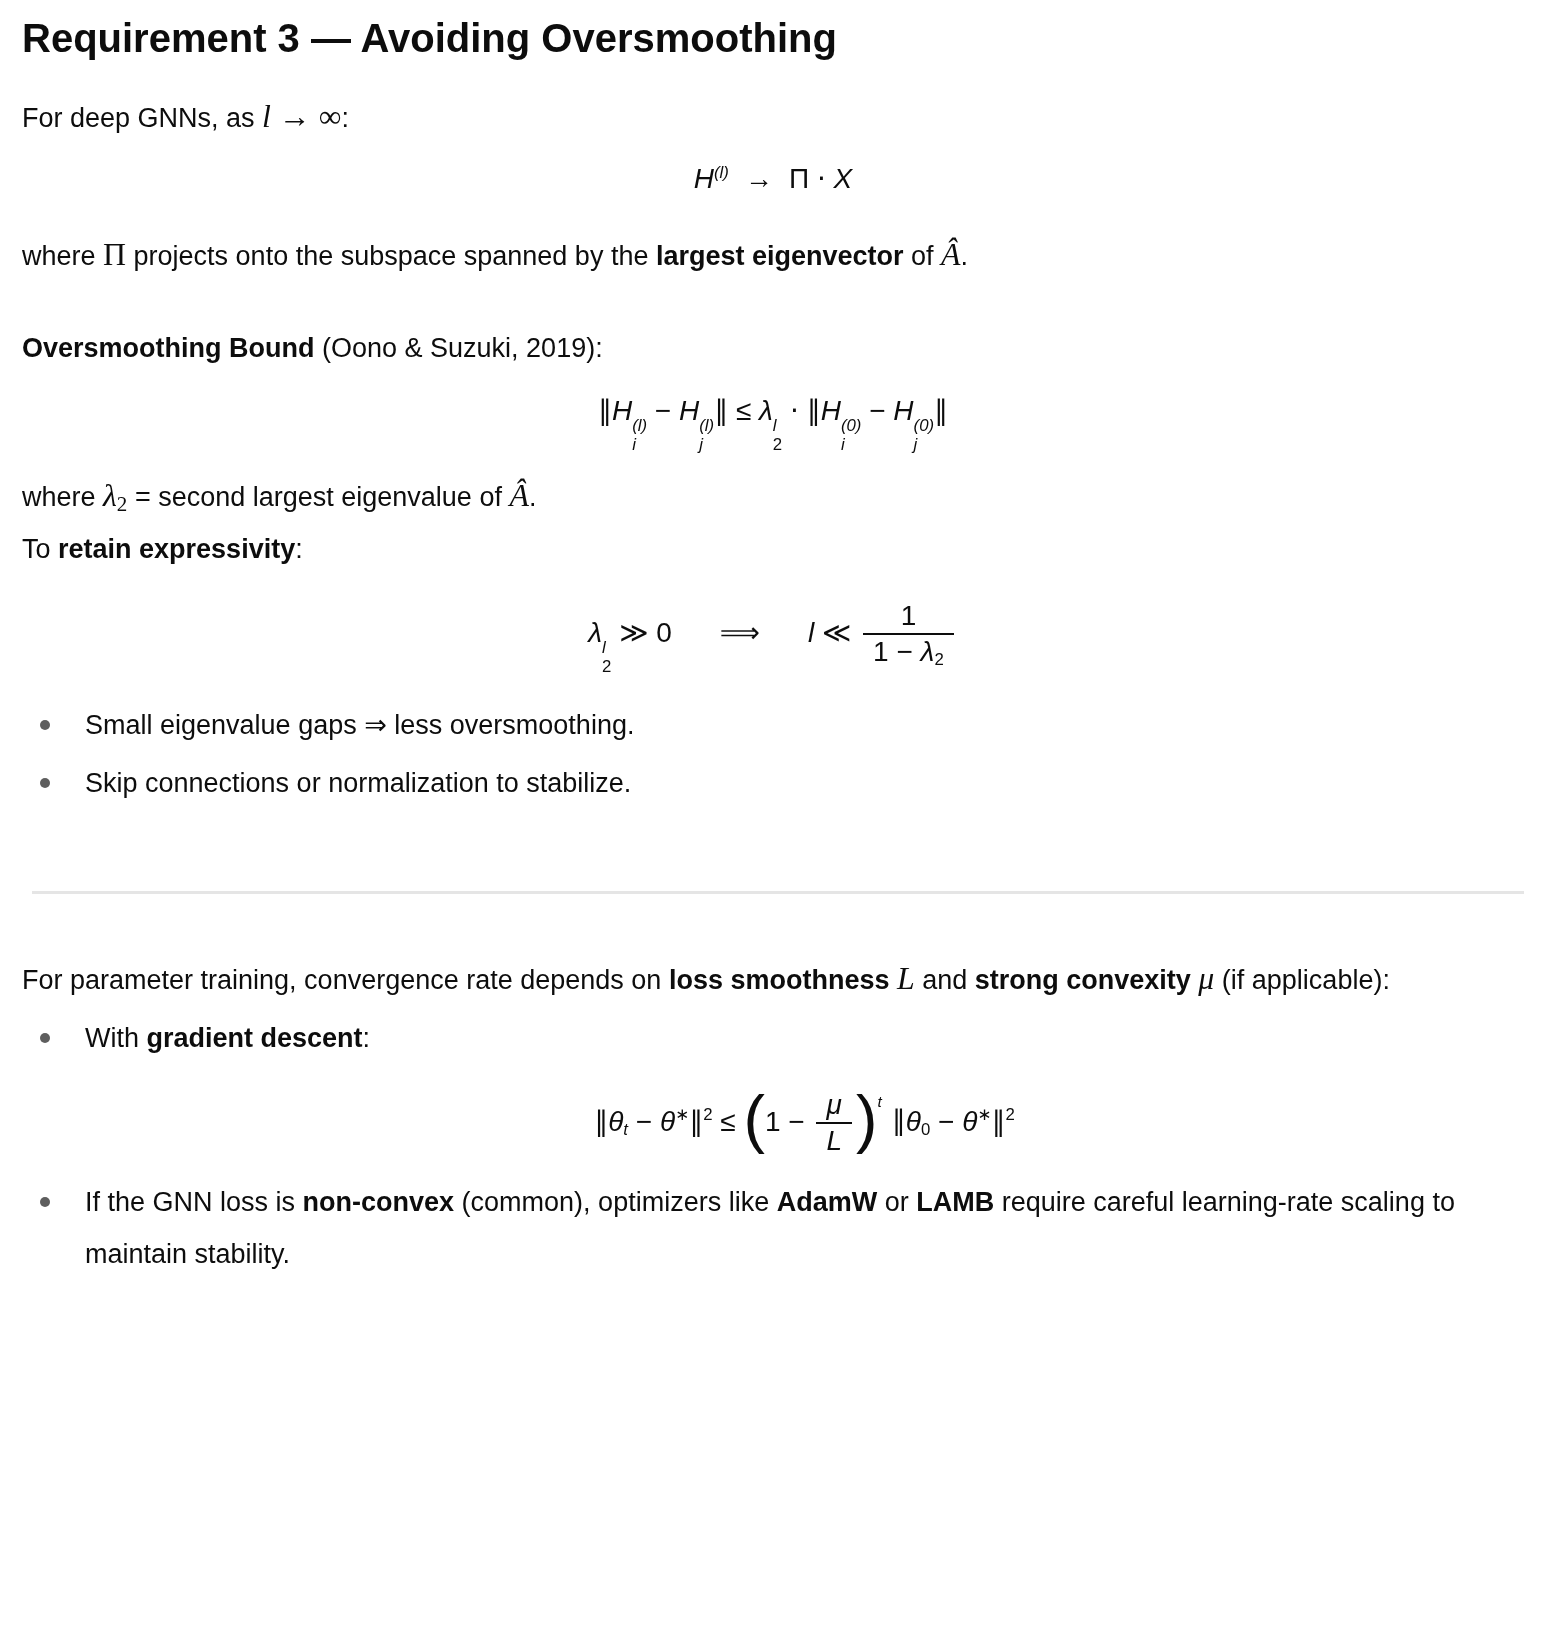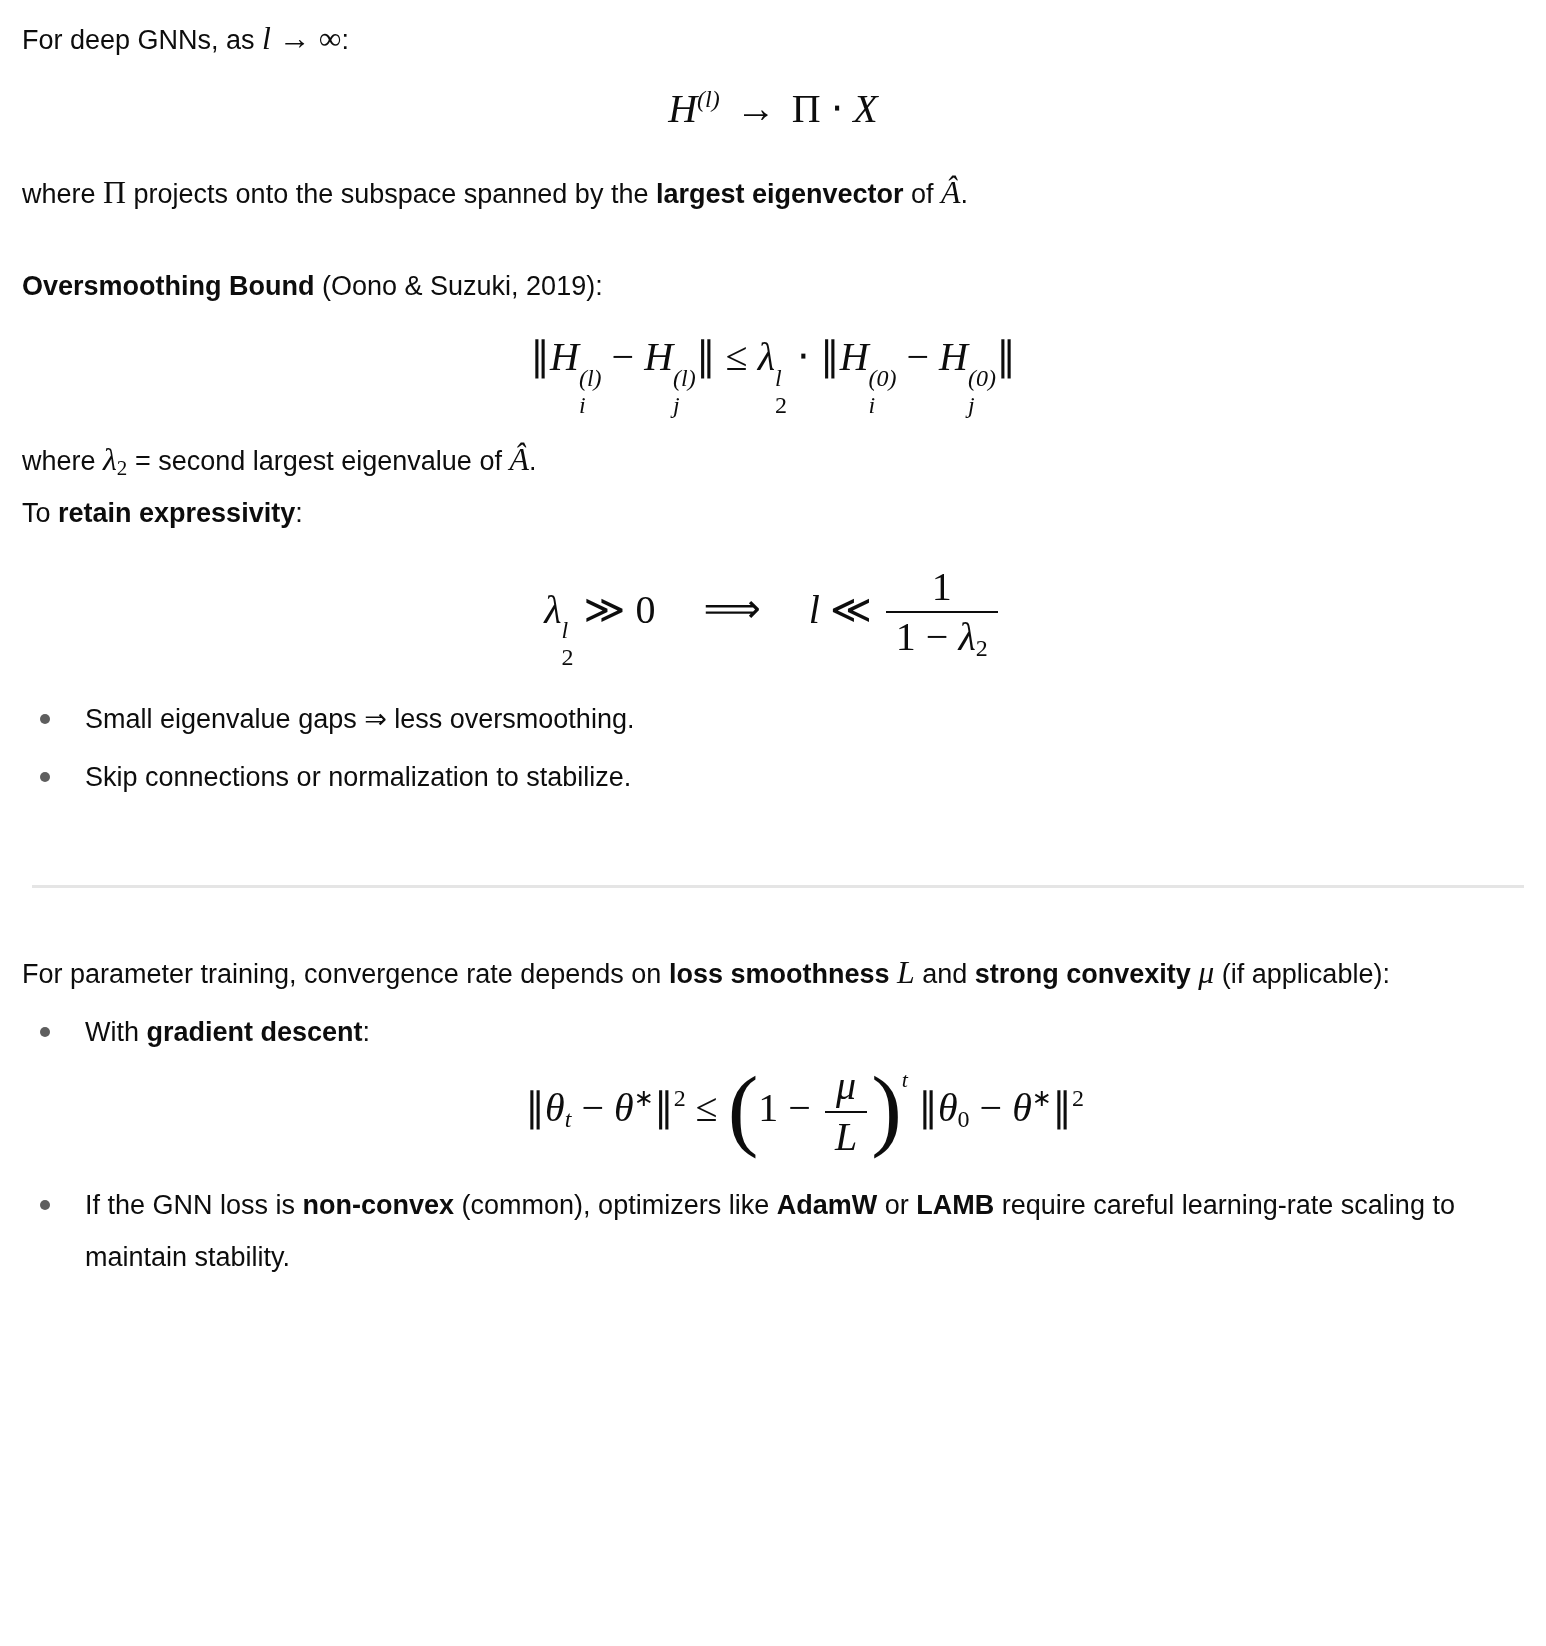--- a/index.html
+++ b/index.html
@@ -20,22 +20,22 @@
   .im {
     font-family: "Liberation Serif", "DejaVu Serif", "DejaVu Sans", serif;
     font-size: 1.18em; font-style: italic; line-height: 1;
   }
   .imu { font-style: normal; }
   .isub { font-size: 0.78em; vertical-align: -0.22em; }
 
   
   .disp {
     text-align: center;
-    font-family: Liberation Serif, serif;
-    font-size: 40px; line-height: 1.35; font-style: normal;
+    font-family: Liberation Sans, sans-serif;
+    font-size: 28px; line-height: 1.35; font-style: normal;
   }
   .disp .mi { font-style: italic; }
   .disp .mo { font-style: normal; }
   .sup { font-size: 60%; vertical-align: 0.62em; }
   .sub { font-size: 60%; vertical-align: -0.25em; }
   .stk {
     display: inline-flex; flex-direction: column; align-items: flex-start;
     font-size: 60%; line-height: 1.12; vertical-align: -0.66em; text-align: left;
   }
   .stk .it { font-style: italic; }
@@ -53,30 +53,31 @@
   ul.blist > li::before {
     content: ""; position: absolute; left: 18px; top: 21px;
     width: 10px; height: 10px; border-radius: 50%; background: #5e5e5e;
   }
 
   .rule { border: none; height: 3px; background: #e5e5e5; margin: 82px 0 60px 10px; }
   .disp-f1 { margin: 16px 0 32px 0; }
   .mt-40 { margin-top: 40px; }
   .disp-f2 { margin: 18px 0 16px 0; }
   .disp-f3 { margin: 24px 0 22px 0; }
-  .disp-f4 { margin: 4px 0 18px 0; }
+  .disp-f4 { margin: 24px 0 18px 0; }
   .mt-20 { margin-top: 20px; }
   .h4-sec { margin-bottom: 38px; }
 </style>
 </head>
 <body>
 
 <div class="content">
 
   <section>
+    <h3>Requirement 3 — Avoiding Oversmoothing</h3>
 
     <p class="p"><span>For deep GNNs, as </span><span class="im">l</span><span class="im imu"> → </span><span class="im imu">∞</span><span>:</span></p>
 
     <div class="disp disp-f1">
       <span class="mi">H</span><span class="sup mi">(l)</span><span class="mo" style="margin:0 16px;">→</span><span class="mo">Π</span><span class="mo"> ⋅ </span><span class="mi">X</span>
     </div>
 
     <p class="p"><span>where </span><span class="im imu">Π</span><span> projects onto the subspace spanned by the </span><span class="b">largest eigenvector</span><span> of </span><span class="im">Â</span><span>.</span></p>
 
 

